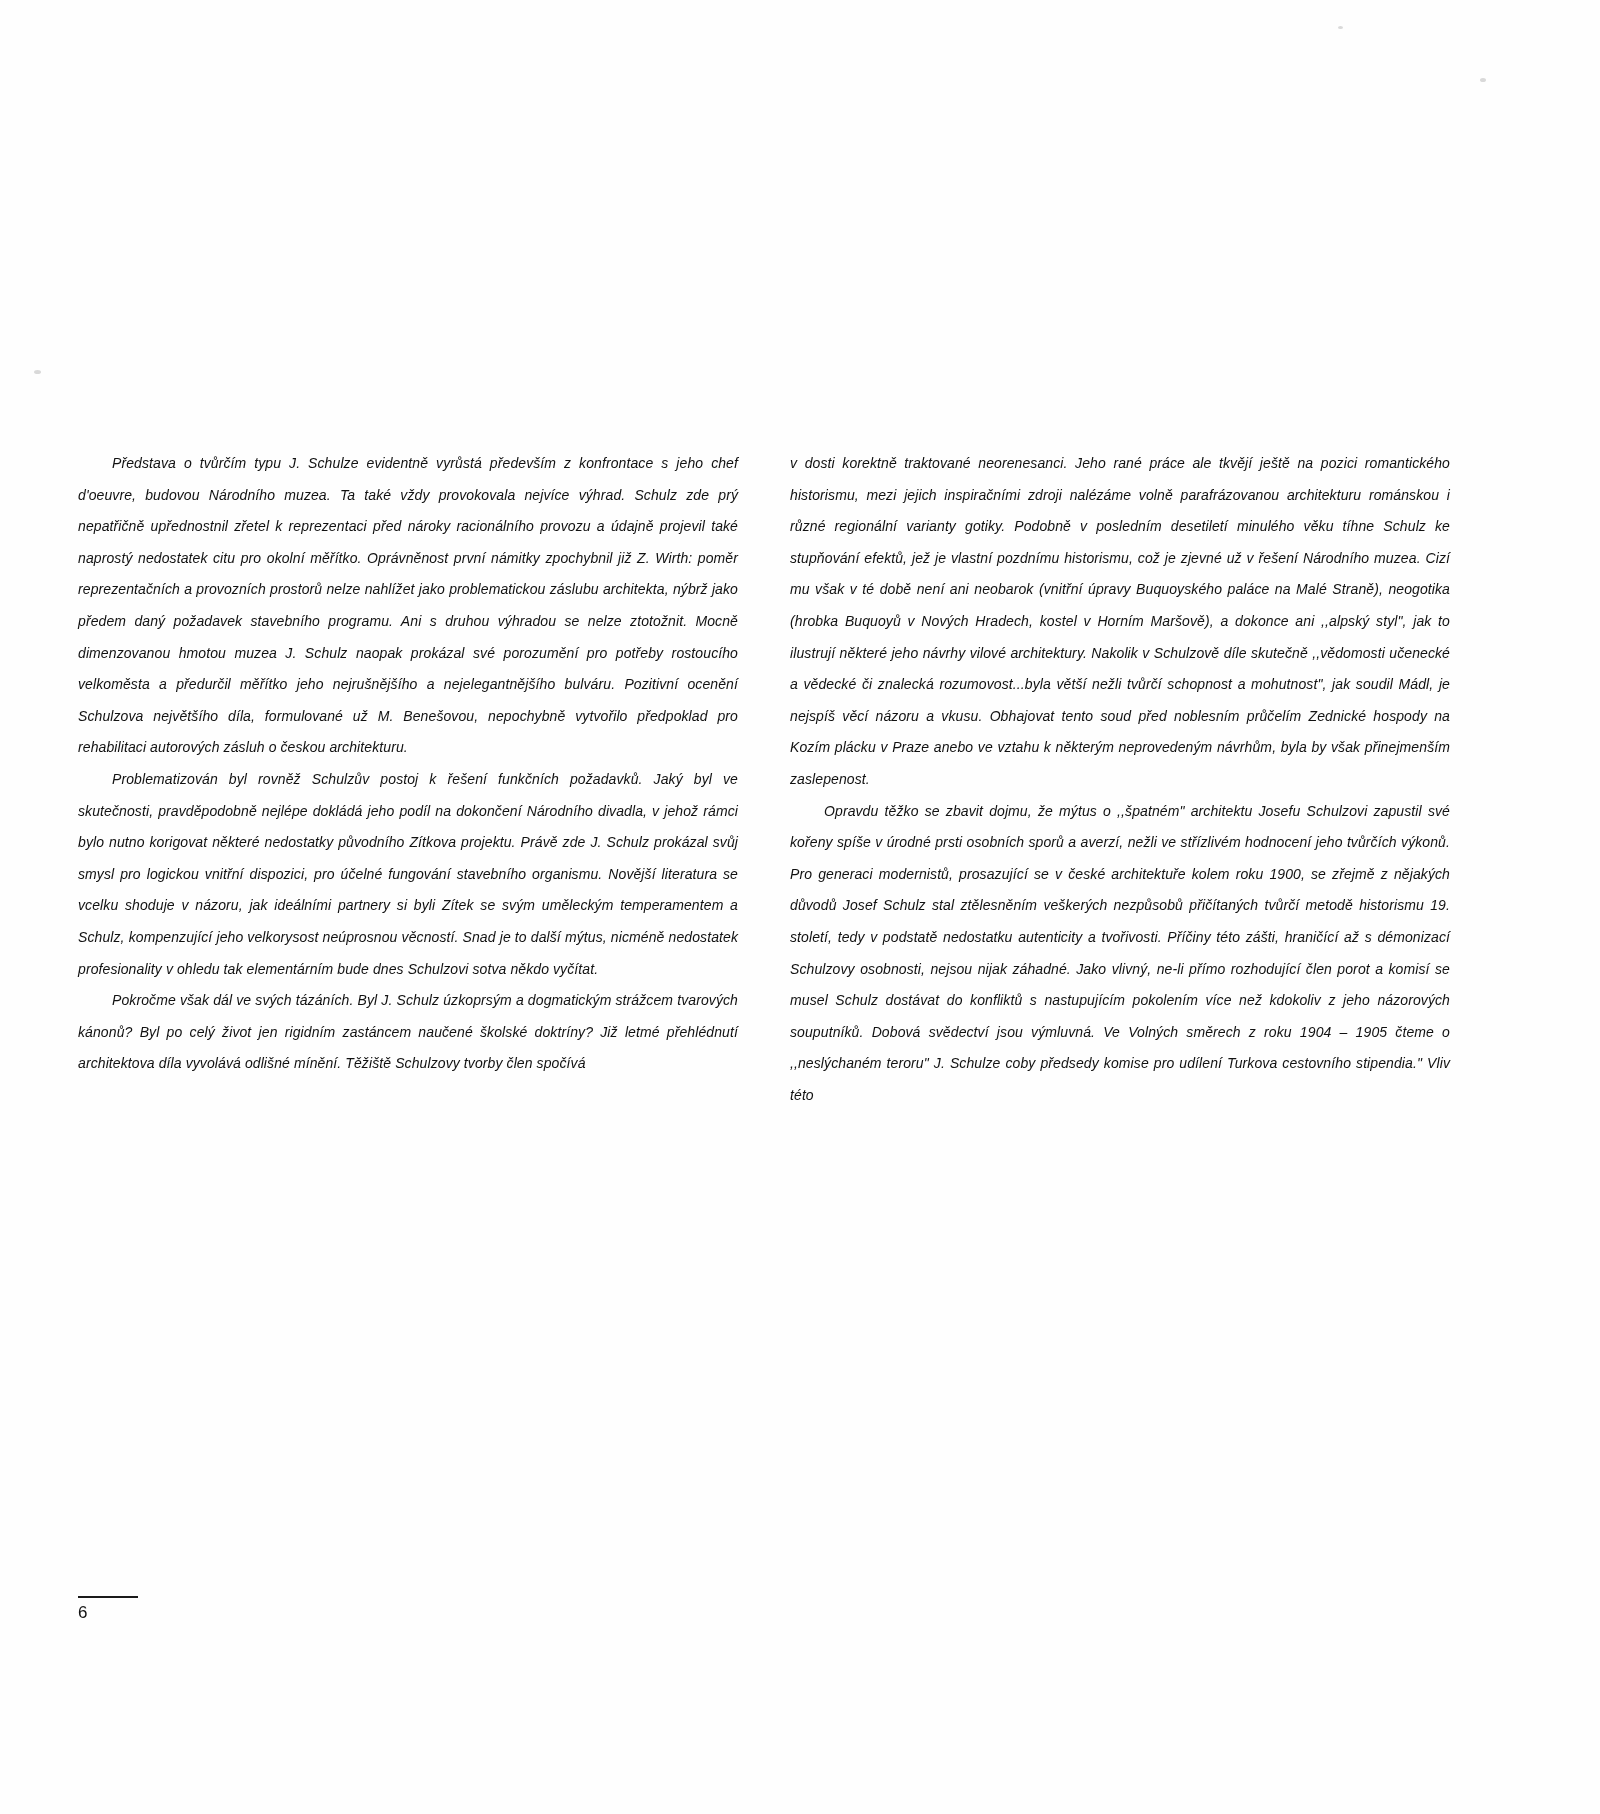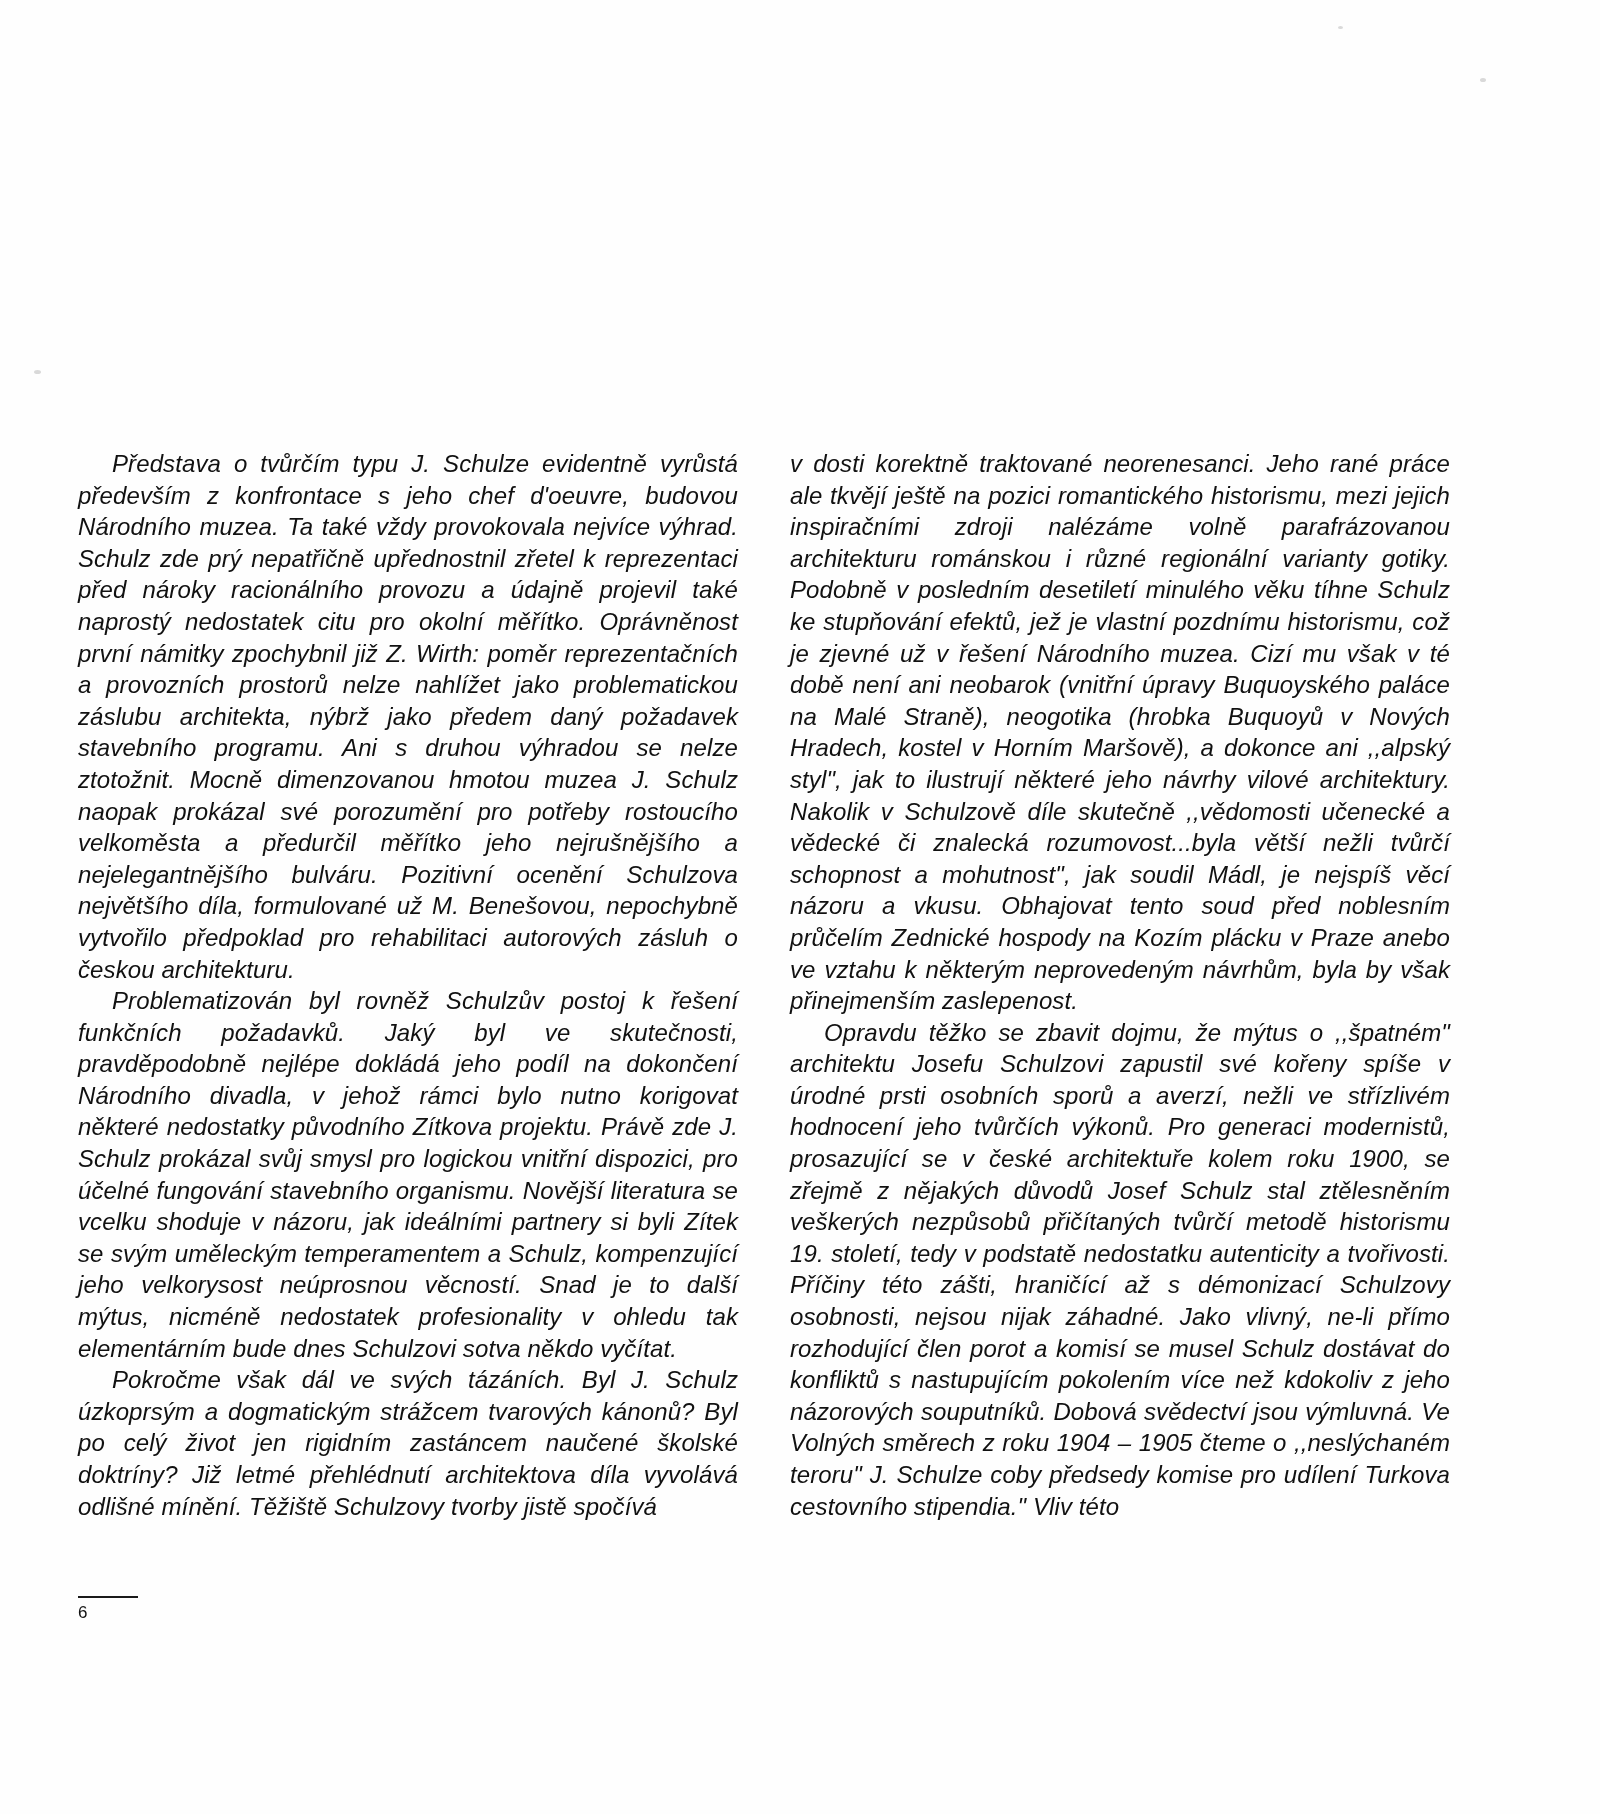--- a/index.html
+++ b/index.html
@@ -30,21 +30,21 @@
     width: 1442px;
     display: flex;
     gap: 52px;
   }
   .column {
     width: 660px;
   }
   .column p {
     margin: 0;
     font-style: italic;
-    font-size: 24px;
+    font-size: 14px;
     line-height: 31.6px;
     text-align: justify;
     text-justify: inter-word;
     letter-spacing: 0.1px;
   }
   .column p.indent {
     text-indent: 34px;
   }
   .page-number {
     position: absolute;
@@ -74,21 +74,21 @@
 
   <span class="speck s1"></span>
   <span class="speck s2"></span>
   <span class="speck s3"></span>
 
   <div class="text-area">
 
     <div class="column">
       <p class="indent">Představa o tvůrčím typu J. Schulze evidentně vyrůstá především z konfrontace s jeho chef d'oeuvre, budovou Národního muzea. Ta také vždy provokovala nejvíce výhrad. Schulz zde prý nepatřičně upřednostnil zřetel k reprezentaci před nároky racionálního provozu a údajně projevil také naprostý nedostatek citu pro okolní měřítko. Oprávněnost první námitky zpochybnil již Z. Wirth: poměr reprezentačních a provozních prostorů nelze nahlížet jako problematickou záslubu architekta, nýbrž jako předem daný požadavek stavebního programu. Ani s druhou výhradou se nelze ztotožnit. Mocně dimenzovanou hmotou muzea J. Schulz naopak prokázal své porozumění pro potřeby rostoucího velkoměsta a předurčil měřítko jeho nejrušnějšího a nejelegantnějšího bulváru. Pozitivní ocenění Schulzova největšího díla, formulované už M. Benešovou, nepochybně vytvořilo předpoklad pro rehabilitaci autorových zásluh o českou architekturu.</p>
       <p class="indent">Problematizován byl rovněž Schulzův postoj k řešení funkčních požadavků. Jaký byl ve skutečnosti, pravděpodobně nejlépe dokládá jeho podíl na dokončení Národního divadla, v jehož rámci bylo nutno korigovat některé nedostatky původního Zítkova projektu. Právě zde J. Schulz prokázal svůj smysl pro logickou vnitřní dispozici, pro účelné fungování stavebního organismu. Novější literatura se vcelku shoduje v názoru, jak ideálními partnery si byli Zítek se svým uměleckým temperamentem a Schulz, kompenzující jeho velkorysost neúprosnou věcností. Snad je to další mýtus, nicméně nedostatek profesionality v ohledu tak elementárním bude dnes Schulzovi sotva někdo vyčítat.</p>
-      <p class="indent">Pokročme však dál ve svých tázáních. Byl J. Schulz úzkoprsým a dogmatickým strážcem tvarových kánonů? Byl po celý život jen rigidním zastáncem naučené školské doktríny? Již letmé přehlédnutí architektova díla vyvolává odlišné mínění. Těžiště Schulzovy tvorby jistě spočívá</p>
+      <p class="indent">Pokročme však dál ve svých tázáních. Byl J. Schulz úzkoprsým a dogmatickým strážcem tvarových kánonů? Byl po celý život jen rigidním zastáncem naučené školské doktríny? Již letmé přehlédnutí architektova díla vyvolává odlišné mínění. Těžiště Schulzovy tvorby člen spočívá</p>
     </div>
 
     <div class="column">
       <p>v dosti korektně traktované neorenesanci. Jeho rané práce ale tkvějí ještě na pozici romantického historismu, mezi jejich inspiračními zdroji nalézáme volně parafrázovanou architekturu románskou i různé regionální varianty gotiky. Podobně v posledním desetiletí minulého věku tíhne Schulz ke stupňování efektů, jež je vlastní pozdnímu historismu, což je zjevné už v řešení Národního muzea. Cizí mu však v té době není ani neobarok (vnitřní úpravy Buquoyského paláce na Malé Straně), neogotika (hrobka Buquoyů v Nových Hradech, kostel v Horním Maršově), a dokonce ani ,,alpský styl", jak to ilustrují některé jeho návrhy vilové architektury. Nakolik v Schulzově díle skutečně ,,vědomosti učenecké a vědecké či znalecká rozumovost...byla větší nežli tvůrčí schopnost a mohutnost", jak soudil Mádl, je nejspíš věcí názoru a vkusu. Obhajovat tento soud před noblesním průčelím Zednické hospody na Kozím plácku v Praze anebo ve vztahu k některým neprovedeným návrhům, byla by však přinejmenším zaslepenost.</p>
       <p class="indent">Opravdu těžko se zbavit dojmu, že mýtus o ,,špatném" architektu Josefu Schulzovi zapustil své kořeny spíše v úrodné prsti osobních sporů a averzí, nežli ve střízlivém hodnocení jeho tvůrčích výkonů. Pro generaci modernistů, prosazující se v české architektuře kolem roku 1900, se zřejmě z nějakých důvodů Josef Schulz stal ztělesněním veškerých nezpůsobů přičítaných tvůrčí metodě historismu 19. století, tedy v podstatě nedostatku autenticity a tvořivosti. Příčiny této zášti, hraničící až s démonizací Schulzovy osobnosti, nejsou nijak záhadné. Jako vlivný, ne-li přímo rozhodující člen porot a komisí se musel Schulz dostávat do konfliktů s nastupujícím pokolením více než kdokoliv z jeho názorových souputníků. Dobová svědectví jsou výmluvná. Ve Volných směrech z roku 1904 – 1905 čteme o ,,neslýchaném teroru" J. Schulze coby předsedy komise pro udílení Turkova cestovního stipendia." Vliv této</p>
     </div>
 
   </div>
 
   <div class="page-number">6</div>

